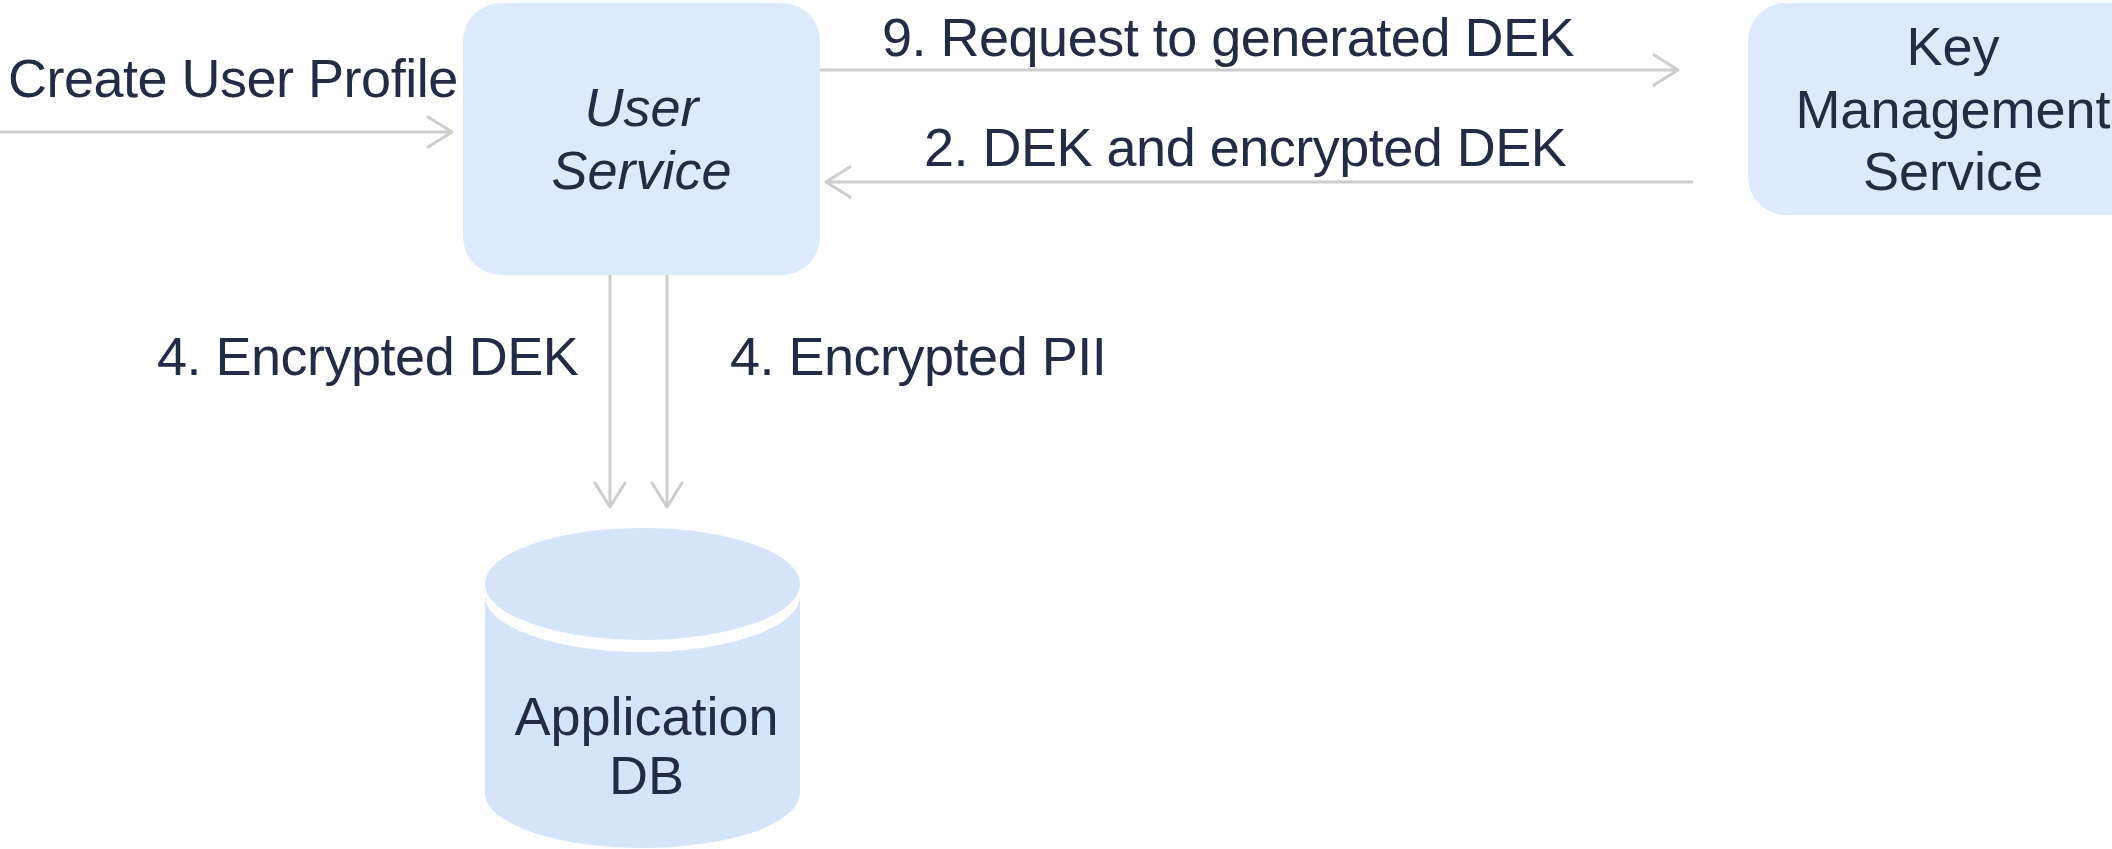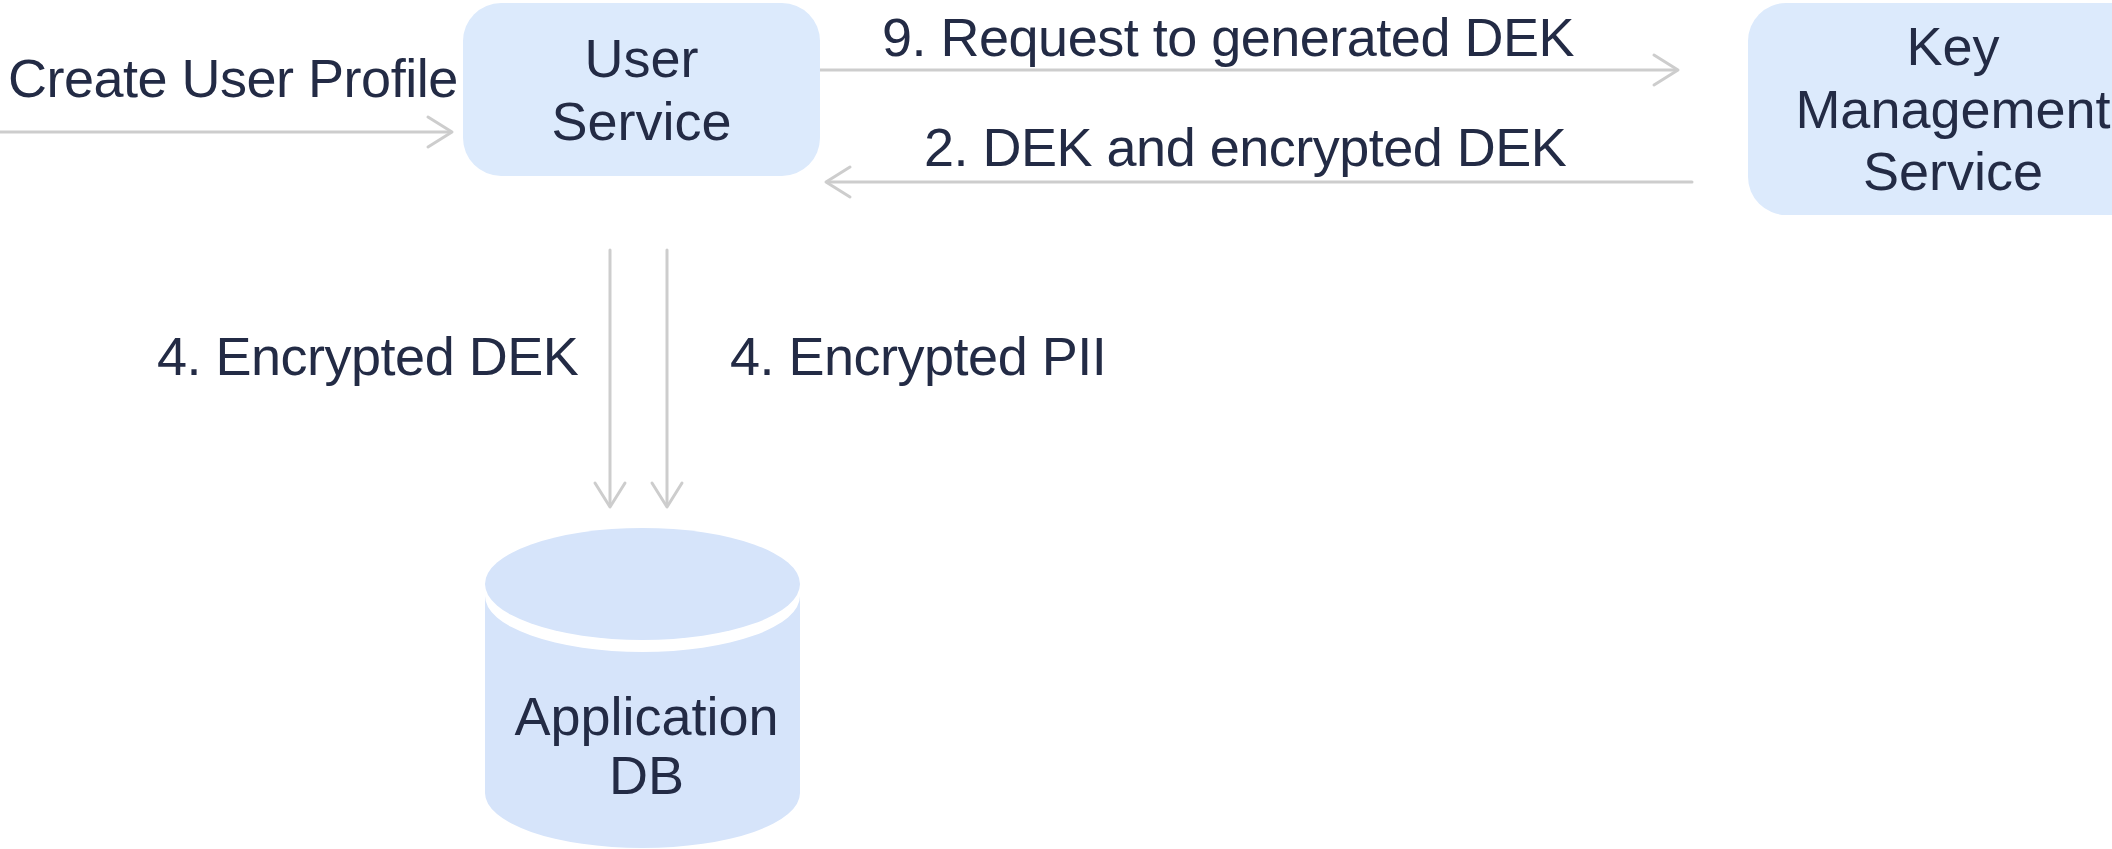--- a/index.html
+++ b/index.html
@@ -20,21 +20,21 @@
   .arrow-line,.arrow-head{
     stroke:var(--arrow);stroke-width:3;fill:none;
     stroke-linecap:round;stroke-linejoin:round;
   }
   .node{
     position:absolute;background:var(--node-fill);border-radius:38px;
     display:flex;align-items:center;justify-content:center;
     text-align:center;font-size:54px;line-height:1.16;
     white-space:pre-line;letter-spacing:0px;
   }
-  .node-user-service{left:463px;top:3px;width:357px;height:173px;}
+  .node-user-service{left:463px;top:3px;width:357px;height:272px;font-style:italic;}
   .node-kms{left:1748px;top:3px;width:410px;height:212px;}
   .edge-label{
     position:absolute;font-size:54px;white-space:nowrap;letter-spacing:-0.5px;
   }
   .label-create{left:8px;top:47px;}
   .label-request-dek{left:882px;top:6px;}
   .label-return-dek{left:924px;top:116px;}
   .label-store-dek{left:157px;top:325px;}
   .label-store-pii{left:730px;top:325px;}
   .cylinder-svg{position:absolute;left:485px;top:528px;width:315px;height:321px;}

